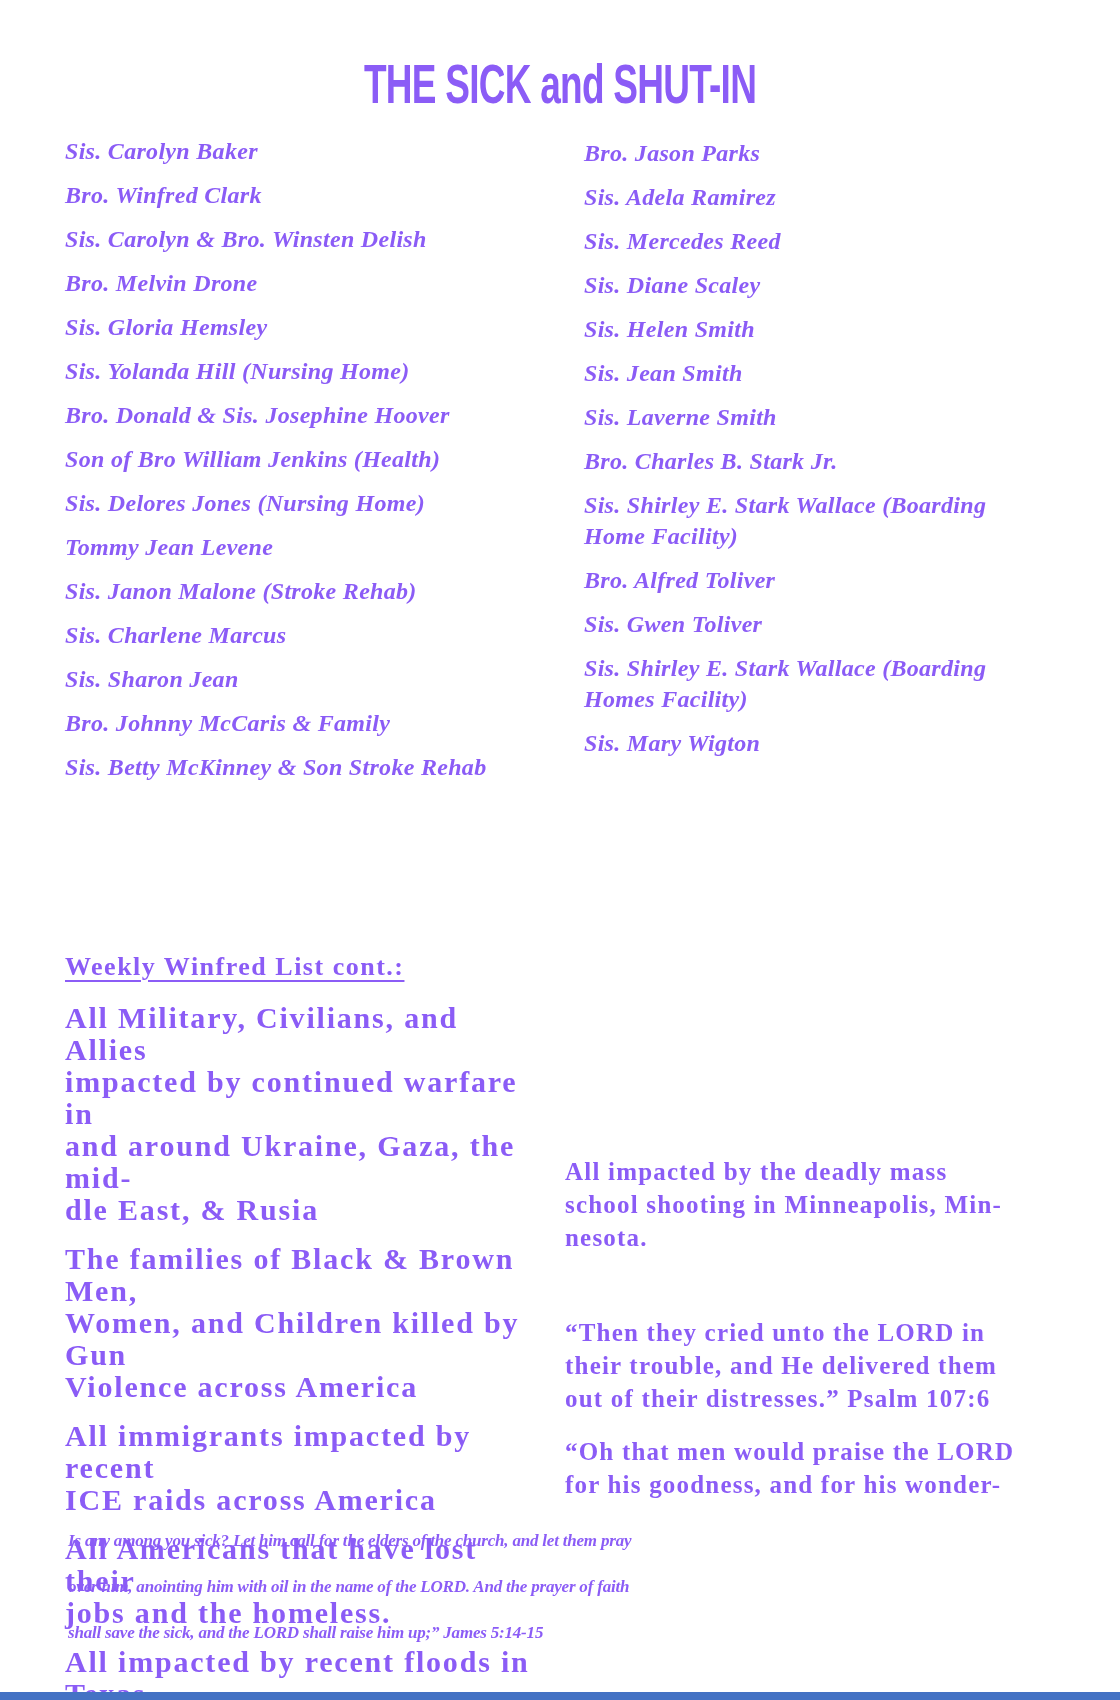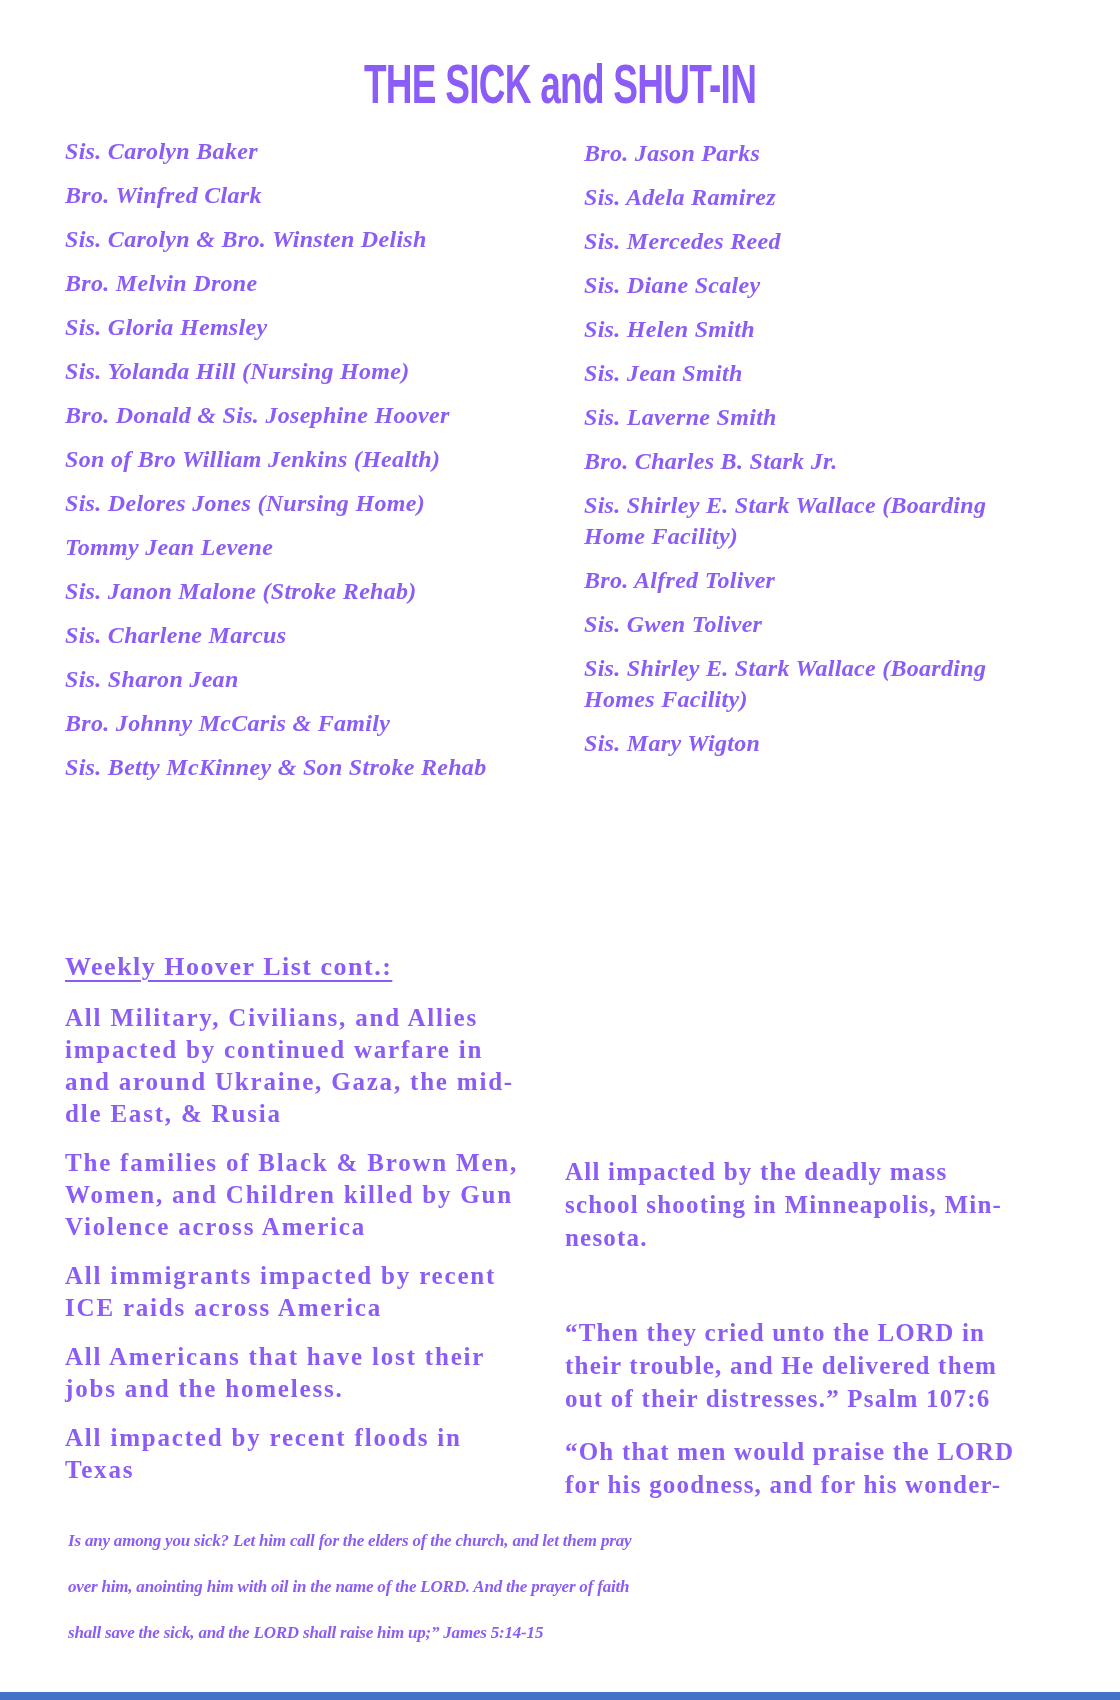--- a/index.html
+++ b/index.html
@@ -68,21 +68,21 @@
     text-underline-offset: 5px;
   }
   .prayer-left {
     position: absolute;
     left: 65px;
     top: 1002px;
     width: 470px;
   }
   .prayer-left > div {
     font-weight: bold;
-    font-size: 25px;
+    font-size: 30px;
     line-height: 32px;
     letter-spacing: 1.8px;
     margin-bottom: 17px;
     white-space: pre-line;
   }
   .prayer-right {
     position: absolute;
     left: 565px;
     top: 1155px;
     width: 510px;
@@ -158,21 +158,21 @@
       <div>Bro. Charles B. Stark Jr.</div>
       <div>Sis. Shirley E. Stark Wallace (Boarding
 Home Facility)</div>
       <div>Bro. Alfred Toliver</div>
       <div>Sis. Gwen Toliver</div>
       <div>Sis. Shirley E. Stark Wallace (Boarding
 Homes Facility)</div>
       <div>Sis. Mary Wigton</div>
     </div>
 
-  <div class="weekly-heading">Weekly Hoover List cont.:</div>
+  <div class="weekly-heading">Weekly Winfred List cont.:</div>
 
   <div class="prayer-left">
       <div>All Military, Civilians, and Allies
 impacted by continued warfare in
 and around Ukraine, Gaza, the mid-
 dle East, &amp; Rusia</div>
       <div>The families of Black &amp; Brown Men,
 Women, and Children killed by Gun
 Violence across America</div>
       <div>All immigrants impacted by recent

